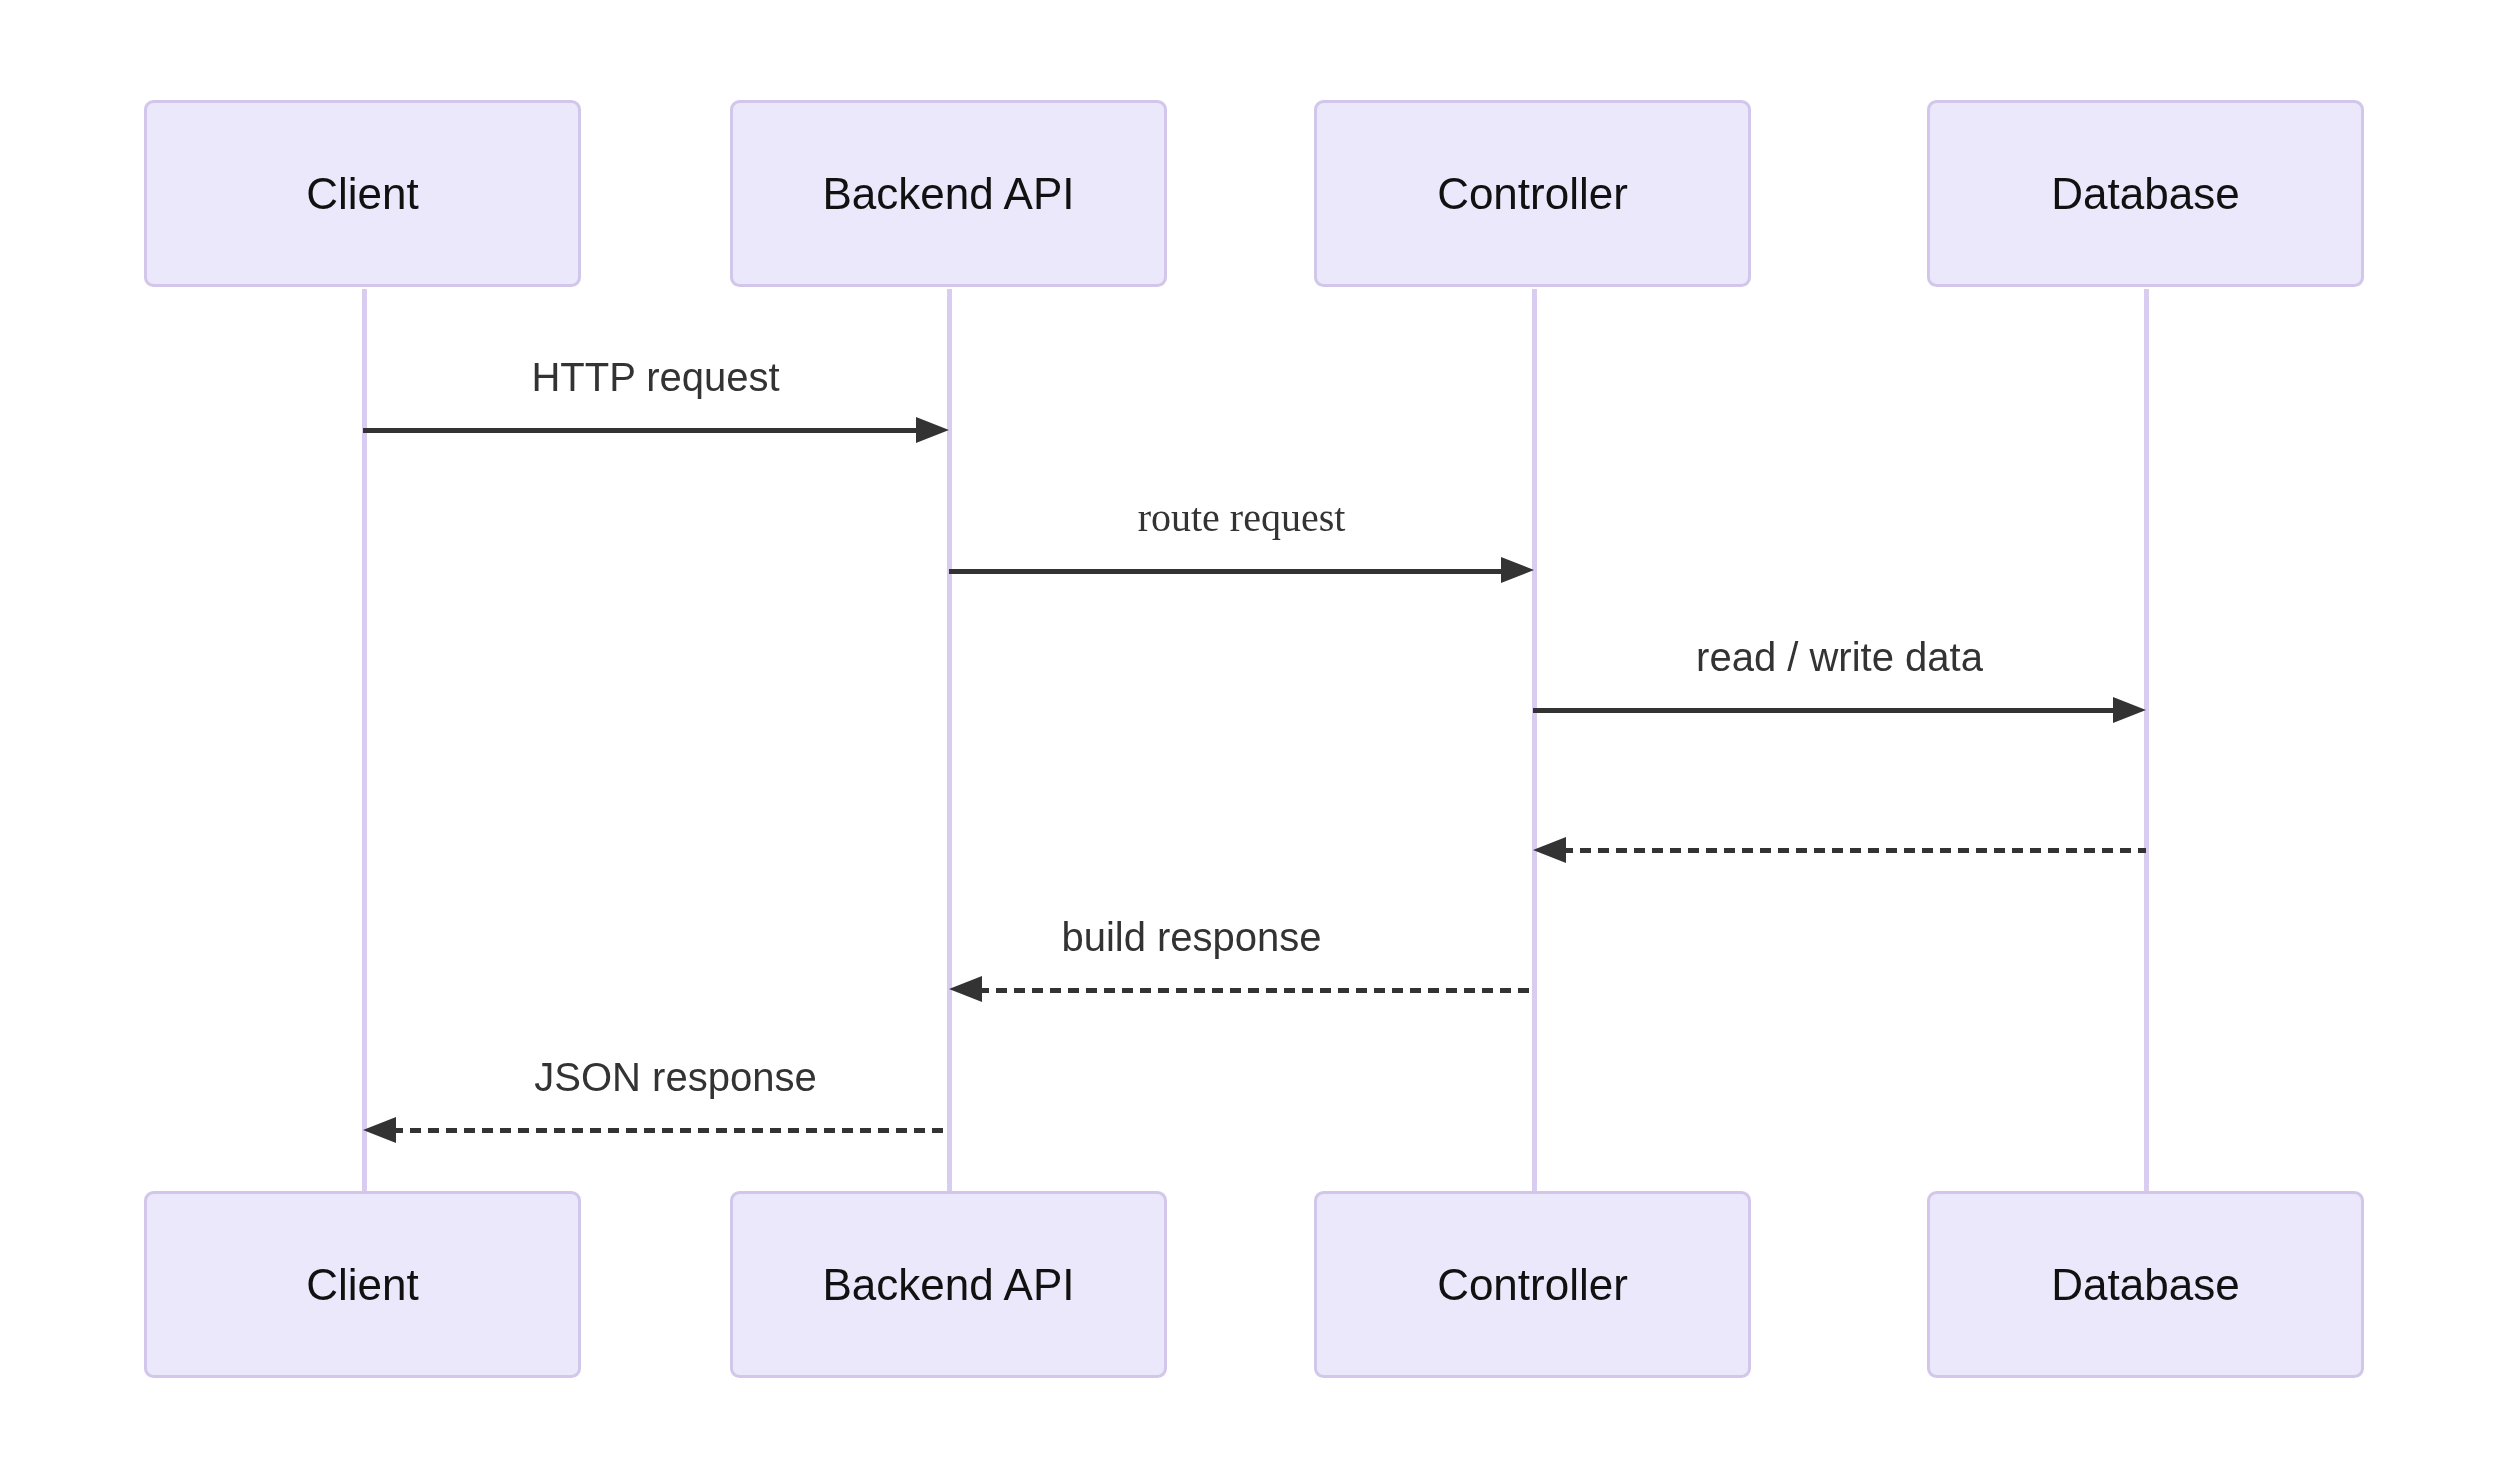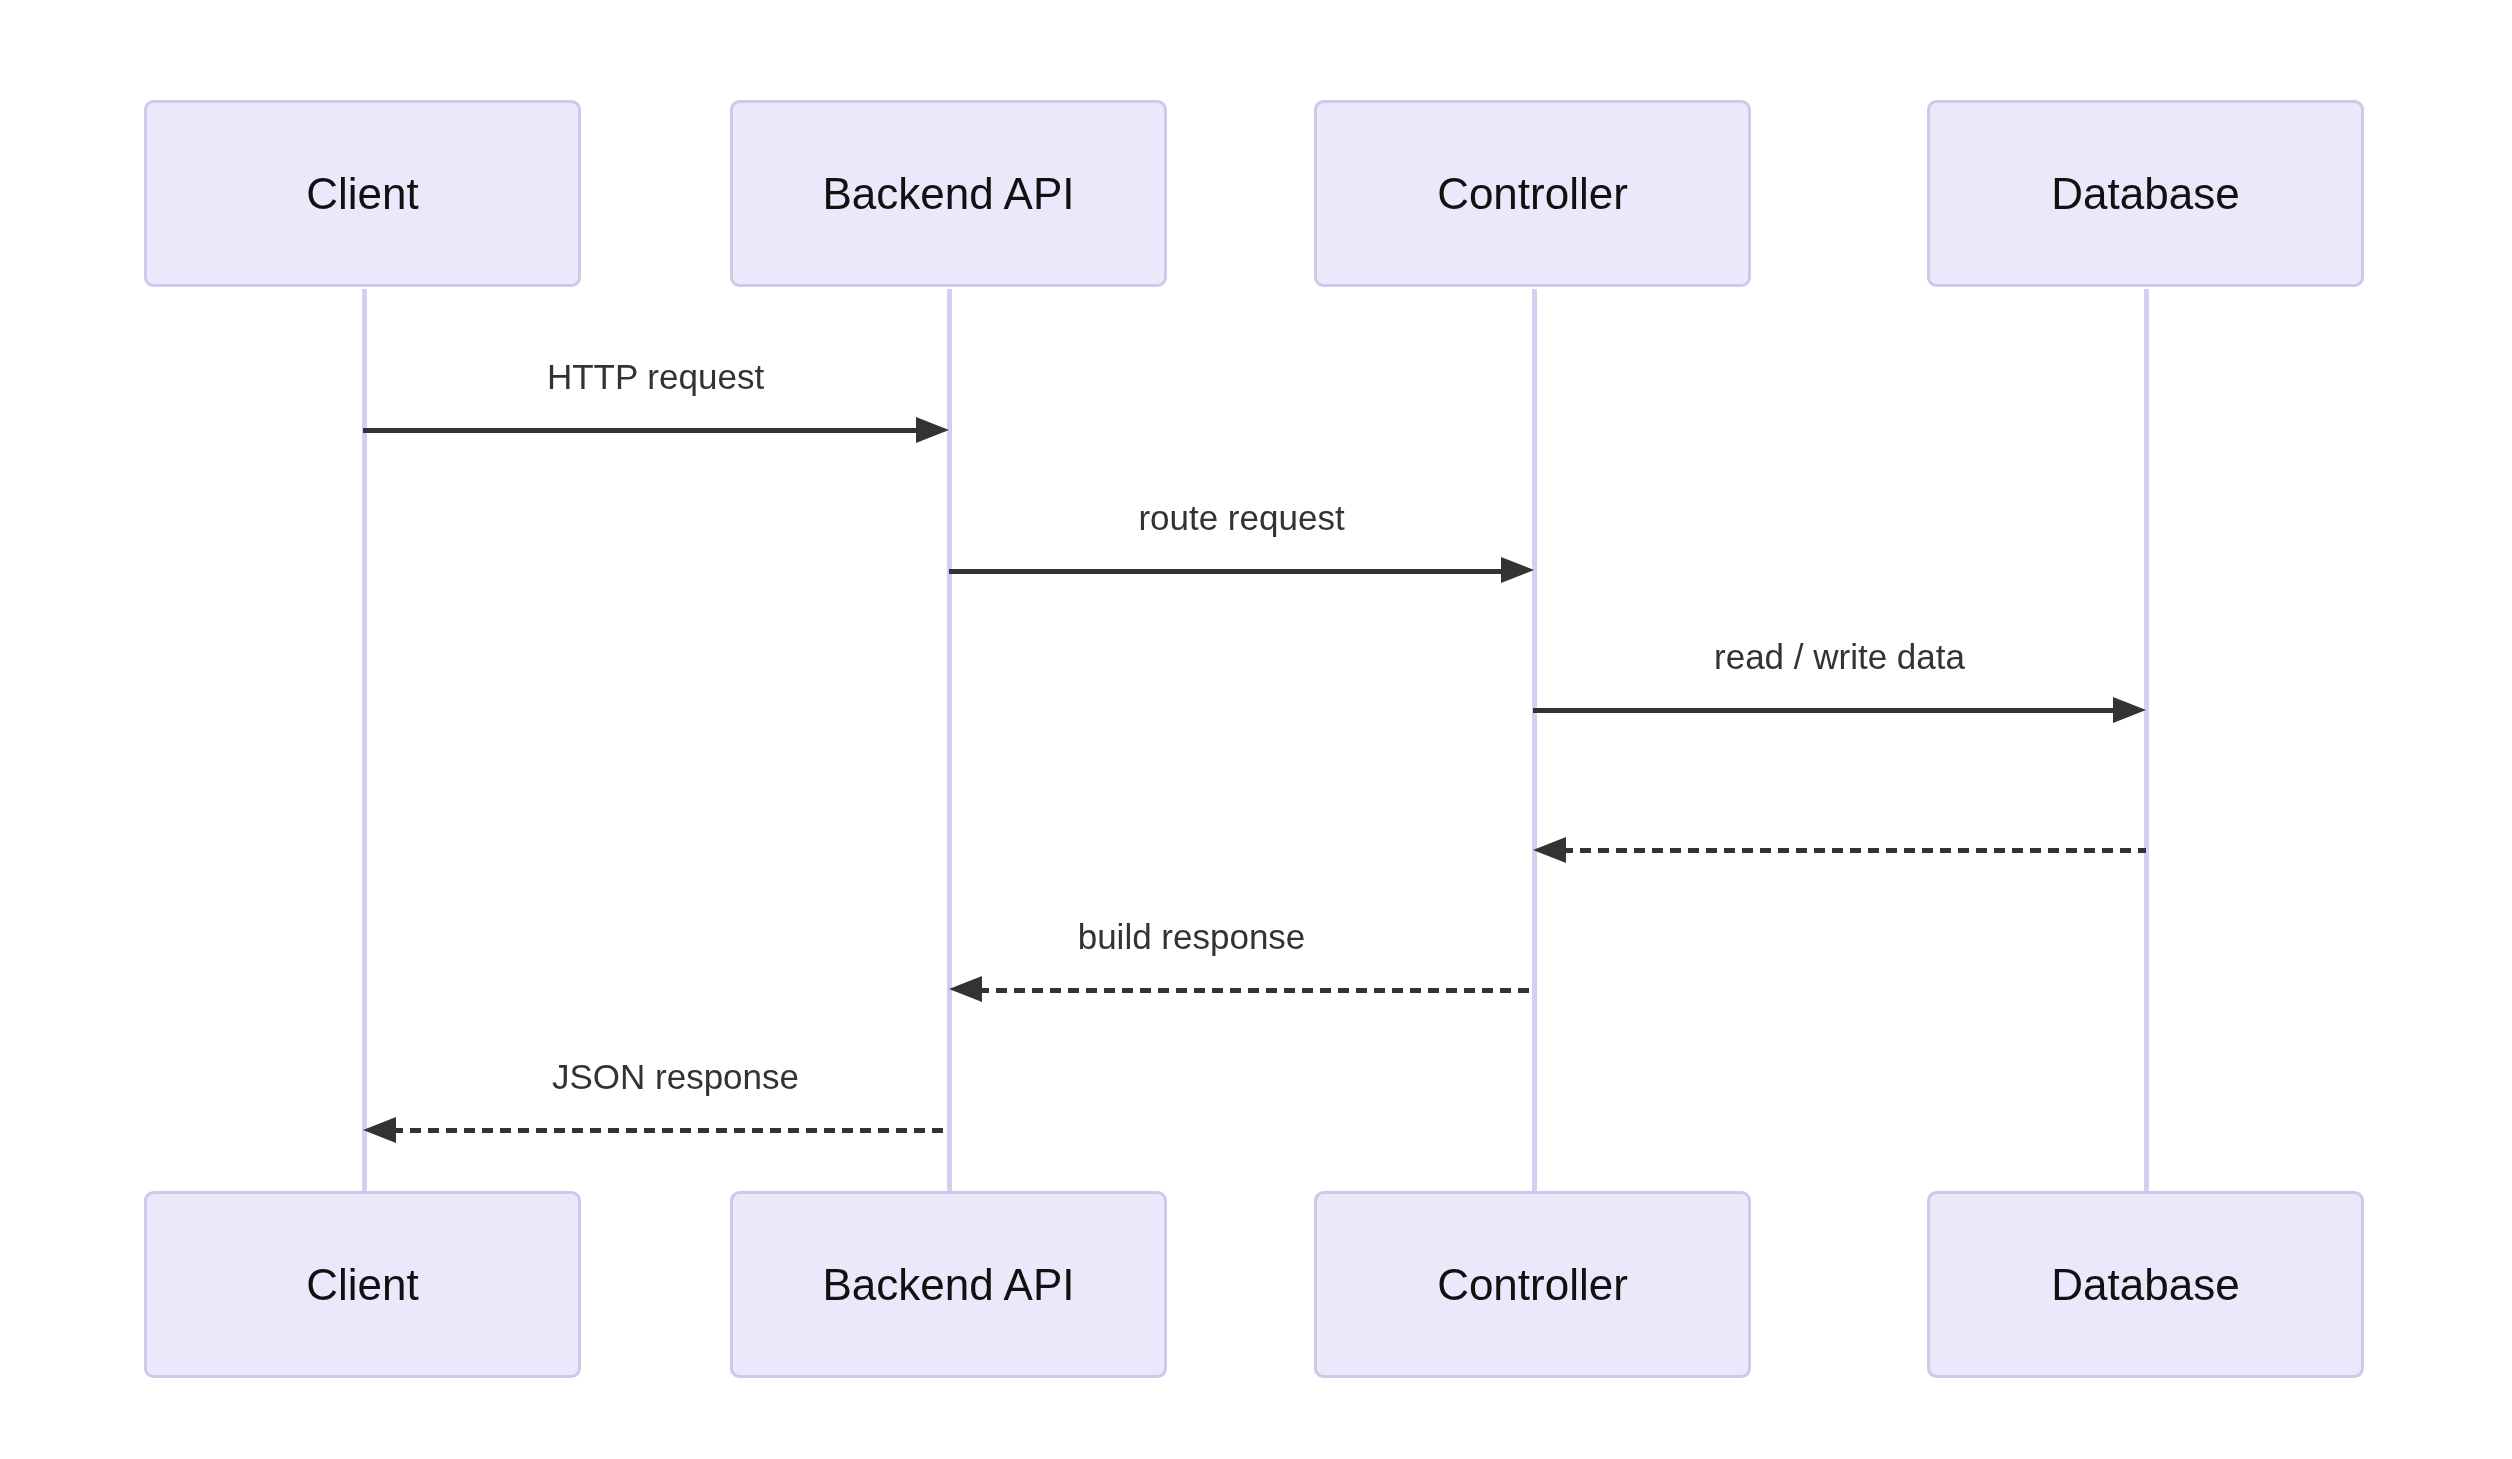--- a/index.html
+++ b/index.html
@@ -53,21 +53,21 @@
     border-bottom: 13.5px solid transparent;
   }
   .arrowhead.right { border-left: 33px solid #333333; }
   .arrowhead.left  { border-right: 33px solid #333333; }
   .msg-label {
     position: absolute;
     width: 615px;
     height: 54px;
     line-height: 54px;
     text-align: center;
-    font-size: 35px;
+    font-size: 40px;
     color: #333333;
     white-space: nowrap;
   }
 </style>
 </head>
 <body>
 
 <div class="canvas">
 
   <div class="lifeline" style="left:362px;"></div>
@@ -77,21 +77,21 @@
 
   <div class="actor-box" style="left:144px; top:88px;">Client</div>
   <div class="actor-box" style="left:730px; top:88px;">Backend API</div>
   <div class="actor-box" style="left:1314px; top:88px;">Controller</div>
   <div class="actor-box" style="left:1927px; top:88px;">Database</div>
 
   <div class="msg-label" style="left:348px; top:338px;">HTTP request</div>
   <div class="msg-line solid" style="left:363px; top:416px; width:557px;"></div>
   <div class="arrowhead right" style="left:916px; top:405px;"></div>
 
-  <div class="msg-label" style="left:934px; top:479px;">route request</div>
+  <div class="msg-label" style="left:934px; top:479px;font-family:Liberation Serif, serif;">route request</div>
   <div class="msg-line solid" style="left:949px; top:557px; width:556px;"></div>
   <div class="arrowhead right" style="left:1501px; top:545px;"></div>
 
   <div class="msg-label" style="left:1532px; top:618px;">read / write data</div>
   <div class="msg-line solid" style="left:1533px; top:696px; width:584px;"></div>
   <div class="arrowhead right" style="left:2113px; top:685px;"></div>
 
   <div class="msg-line dashed" style="left:1562px; top:836px; width:584px;"></div>
   <div class="arrowhead left" style="left:1533px; top:825px;"></div>
 

